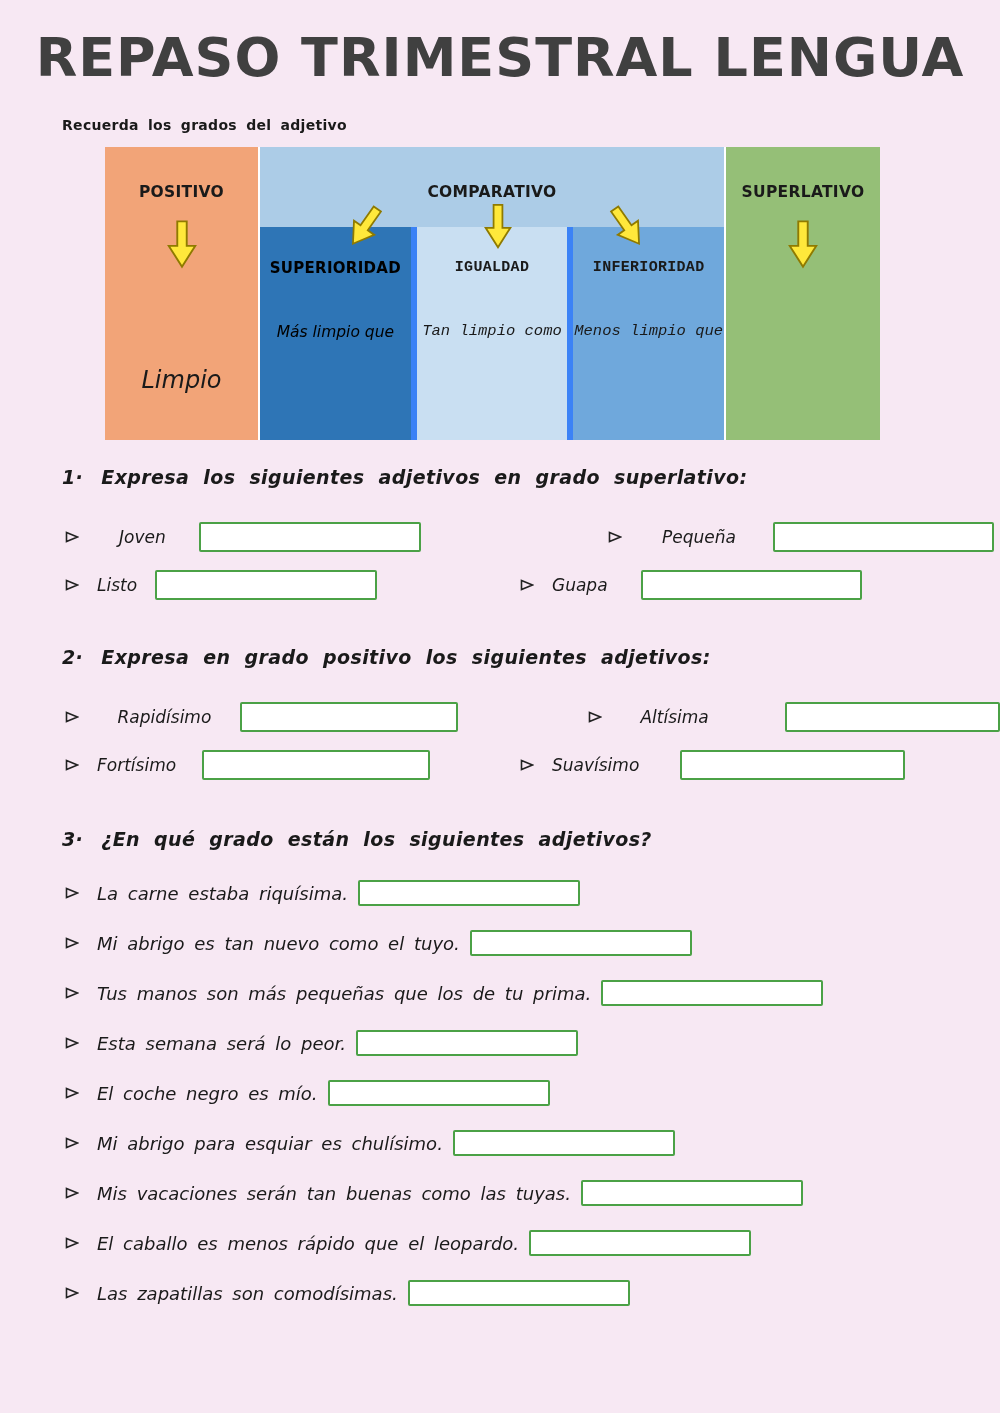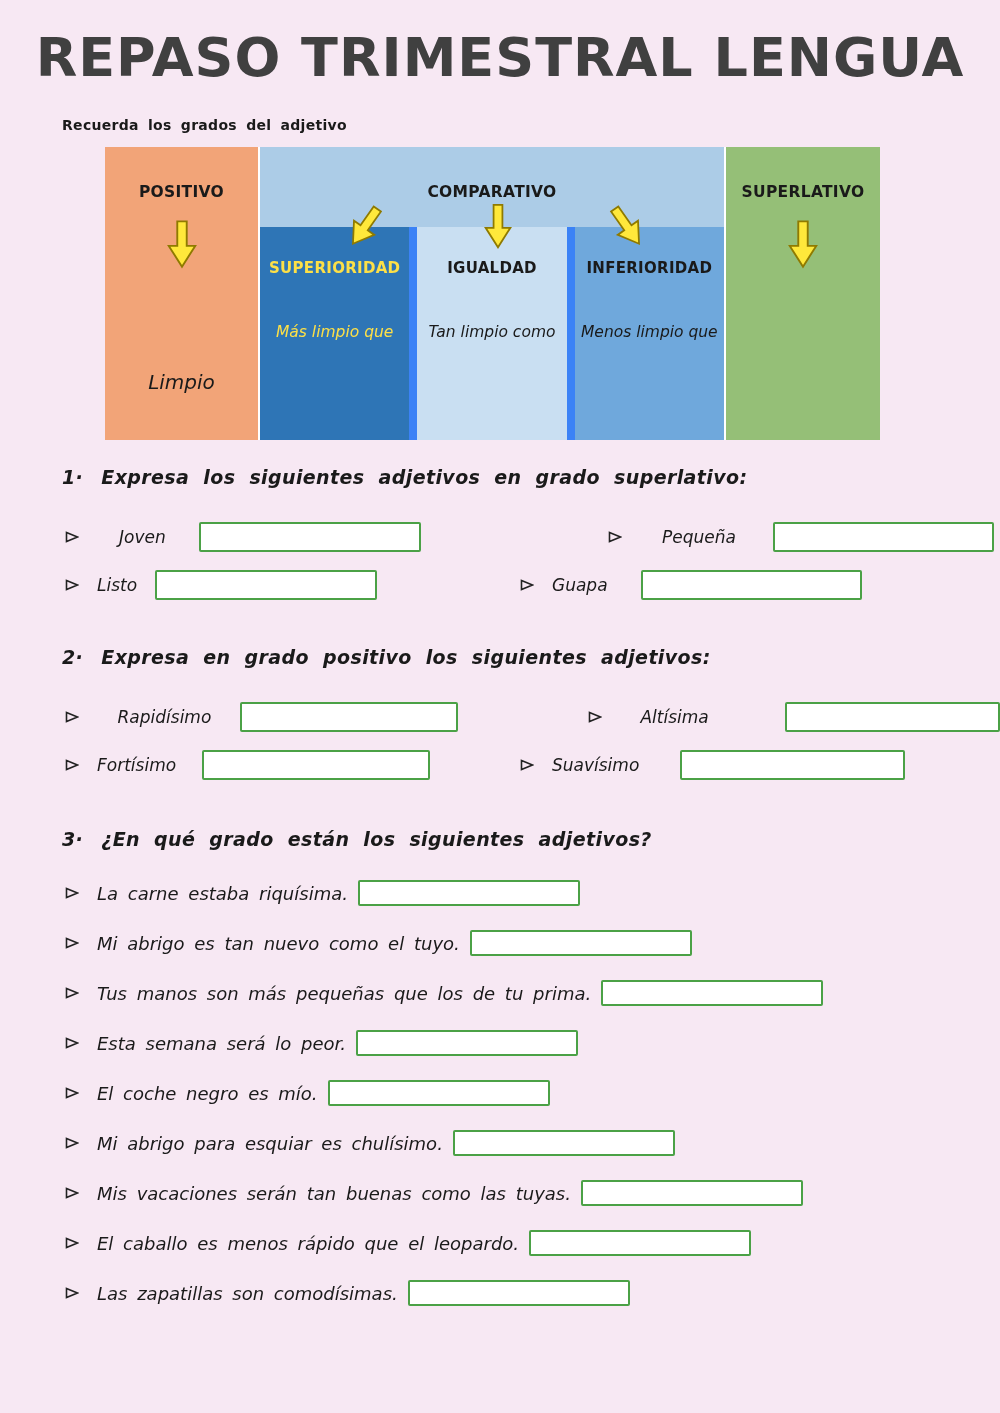--- a/index.html
+++ b/index.html
@@ -32,29 +32,29 @@
   .diagram { margin:14px 0 0 105px; width:775px; height:293px; display:flex; }
   .col { display:flex; flex-direction:column; align-items:center; }
   .positivo   { width:153px; background:#F2A478; }
   .superlativo{ width:156px; background:#95BF77; border-left:2px solid #fff; }
   .comp-wrap  { width:466px; display:flex; flex-direction:column; border-left:2px solid #fff; }
   .comp-header{ height:80px; background:#ACCCE7; position:relative; z-index:2; }
   .block-label{ font-weight:700; font-size:15.5px; letter-spacing:0.3px; text-align:center; }
   .comp-header .block-label { margin-top:36px; }
   .comp-cells { flex:1; display:flex; }
   .cell { flex:1; display:flex; flex-direction:column; align-items:center; }
-  .cell + .cell { border-left:8px solid #3b82f6; }
-  .superioridad { background:#2E75B6; color:#fde047; }
+  .cell + .cell { border-left:6px solid #3b82f6;font-family:Liberation Mono, monospace; }
+  .superioridad { background:#2E75B6; color:#000000; }
   .igualdad     { background:#C9DFF2; }
   .inferioridad { background:#6FA8DC; }
   .cell .block-label { margin-top:32px; font-size:15px; }
   .cell .example { margin-top:46px; font-style:italic; font-size:15.5px; white-space:nowrap; }
   .positivo .block-label, .superlativo .block-label { margin-top:36px; }
   .v-arrow { margin-top:18px; }
-  .positivo .example { margin-top:auto; margin-bottom:46px; font-style:italic; font-size:20px;text-align:right; }
+  .positivo .example { margin-top:auto; margin-bottom:46px; font-style:italic; font-size:24px;text-align:right; }
   .superlativo .examples { margin-top:auto; margin-bottom:24px; text-align:center;
     font-style:italic; font-size:17.5px; line-height:1.45; }
   .hdr-arrow { position:absolute; top:56px; z-index:3; }
   .arr-left  { left:88px;  transform:rotate(35deg); }
   .arr-mid   { left:222px; }
   .arr-right { left:352px; transform:rotate(-35deg); }
 
   
   .ex-heading { margin-left:62px; font-size:19px; font-weight:700; font-style:italic;
     word-spacing:7px; letter-spacing:0.4px; }

